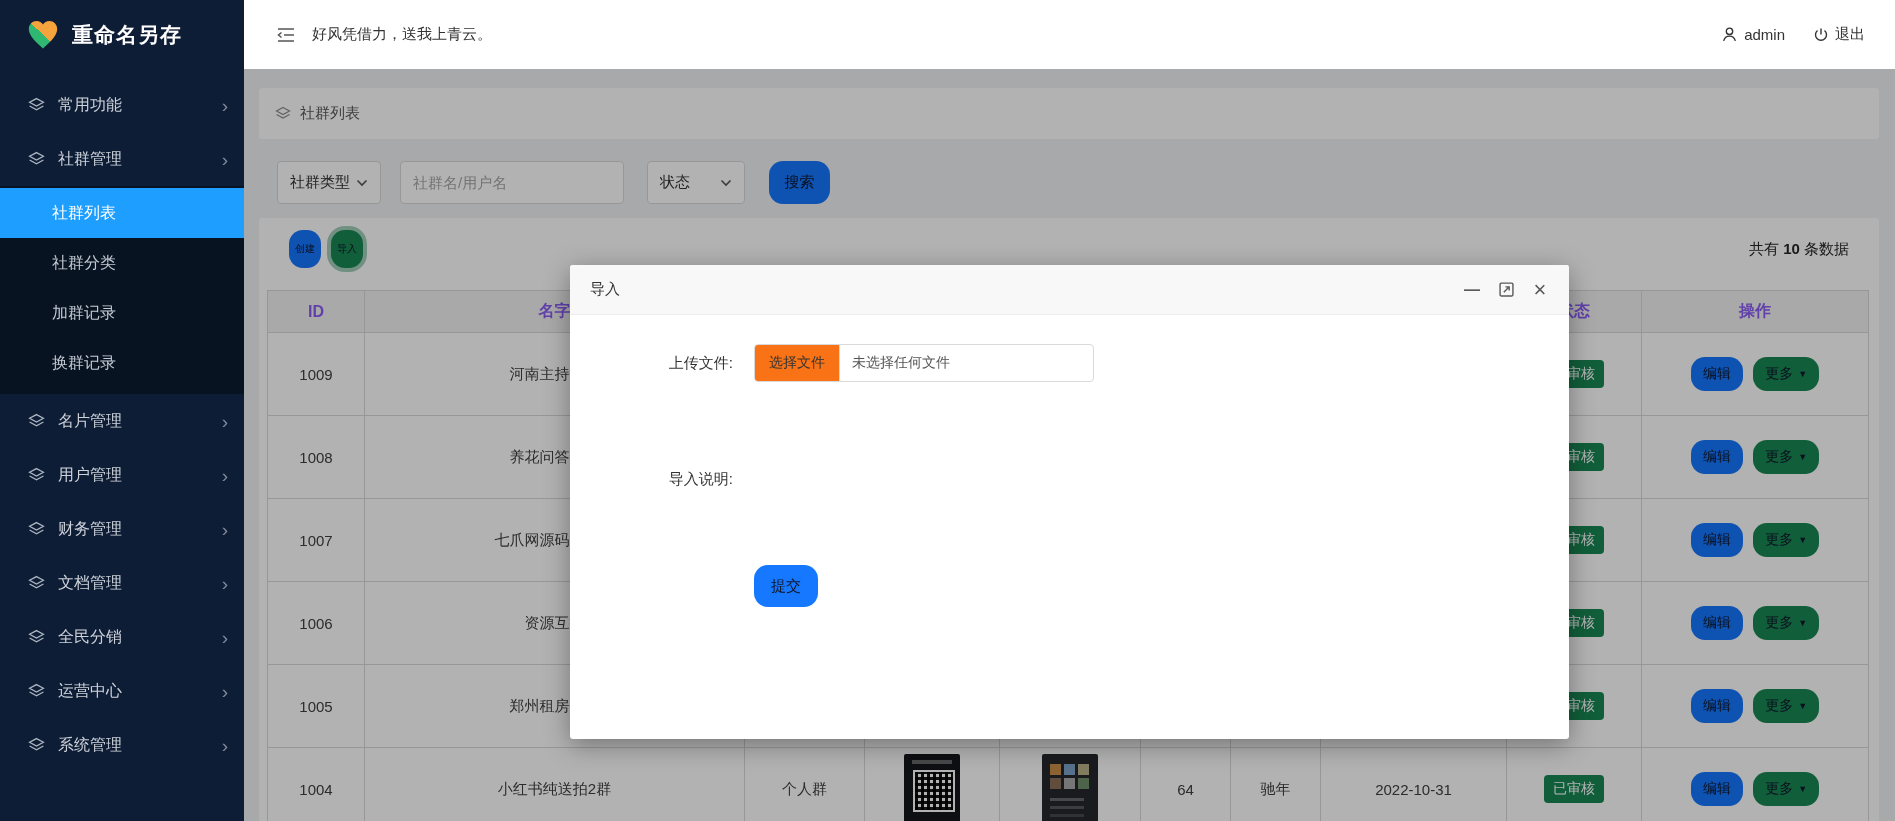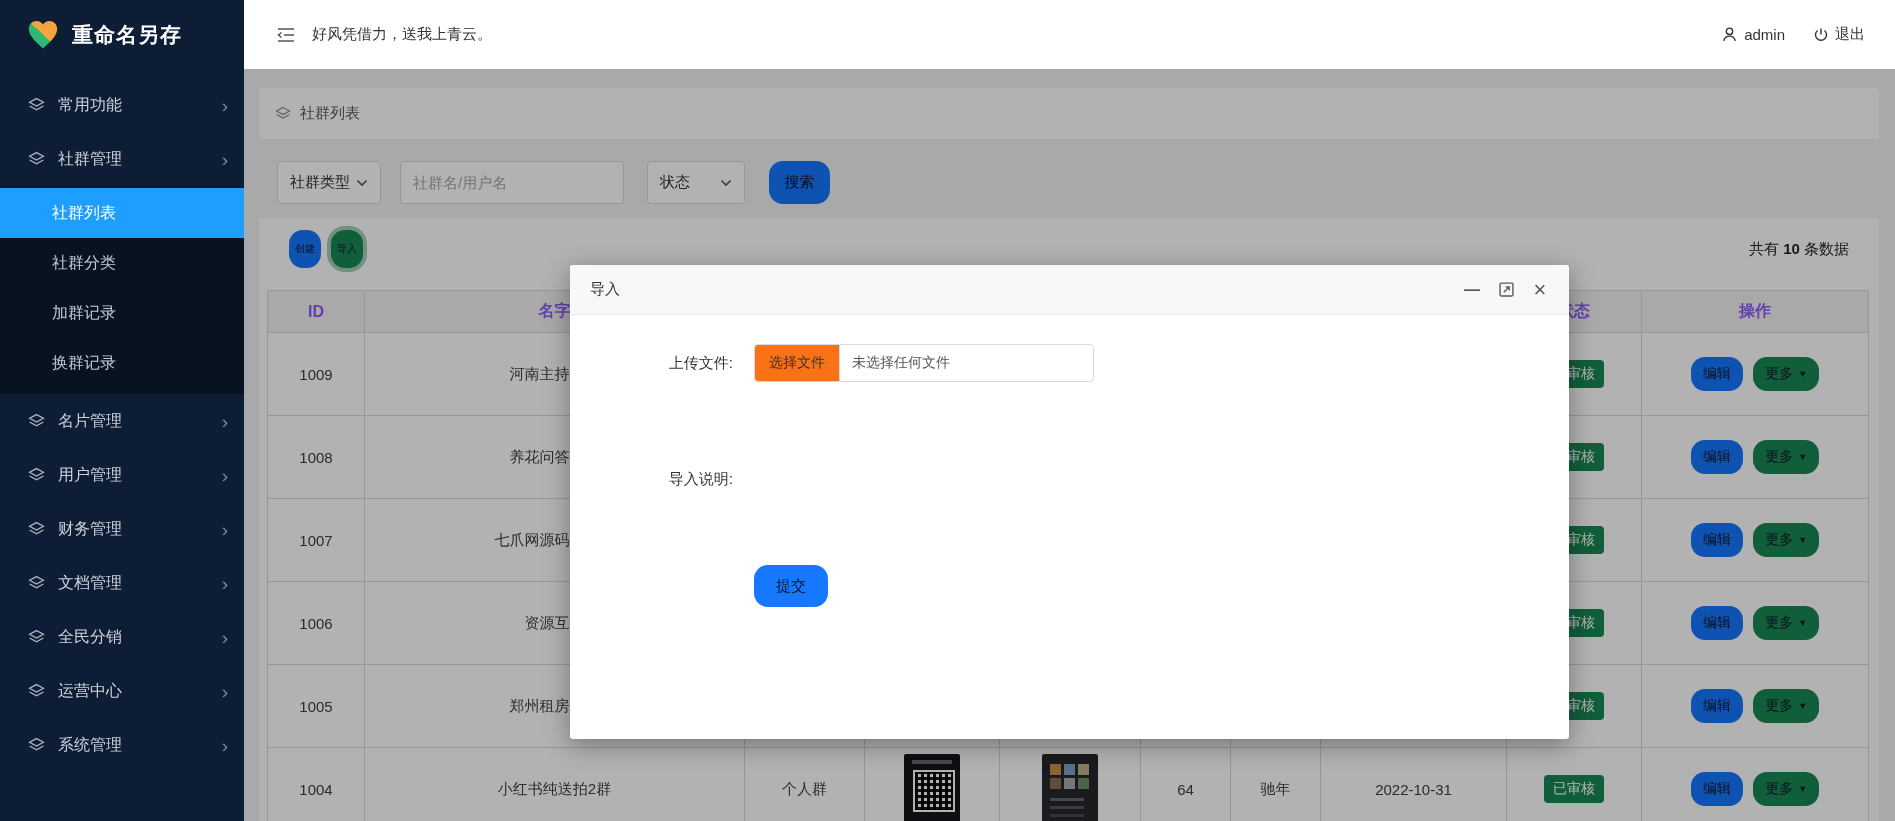--- a/index.html
+++ b/index.html
@@ -108,21 +108,21 @@
   .file-box { margin-left:21px; width:340px; height:38px; border:1px solid #d9d9d9;
     border-radius:4px; display:flex; overflow:hidden; background:#fff; }
   .file-btn { padding:0 14px; background:#f97316; border-right:1px solid #d9d9d9;
     font-size:14px; color:#333; display:flex; align-items:center; cursor:pointer; }
   .file-name { display:flex; align-items:center; padding-left:12px; font-size:14px; color:#555; }
   .row-inst { position:absolute; left:0; top:154px; display:flex;margin-top:48px; }
   .row-inst .form-label { line-height:24px; }
   .inst-lines { margin-left:21px; }
   .inst-line { height:24px; line-height:24px; margin-bottom:20px; font-size:15px; color:#9a9a9a; }
   .link { color:#1890ff; cursor:pointer; }
-  .submit-btn { position:absolute; left:184px; top:300px; width:74px; height:42px; font-size:15px; }
+  .submit-btn { position:absolute; left:184px; top:300px; width:64px; height:42px; font-size:15px; }
 </style>
 </head>
 <body>
 
 <div class="app">
 
   <aside class="sidebar">
     <div class="logo">
       <svg width="34" height="34" viewBox="0 0 24 24">
         <defs>

